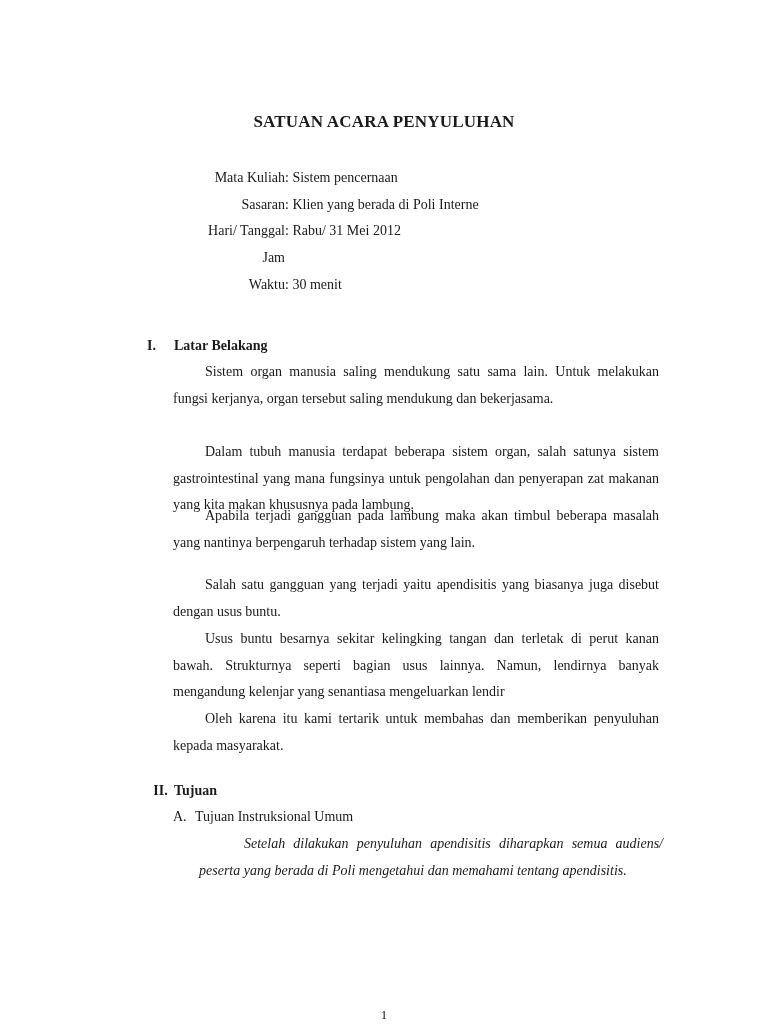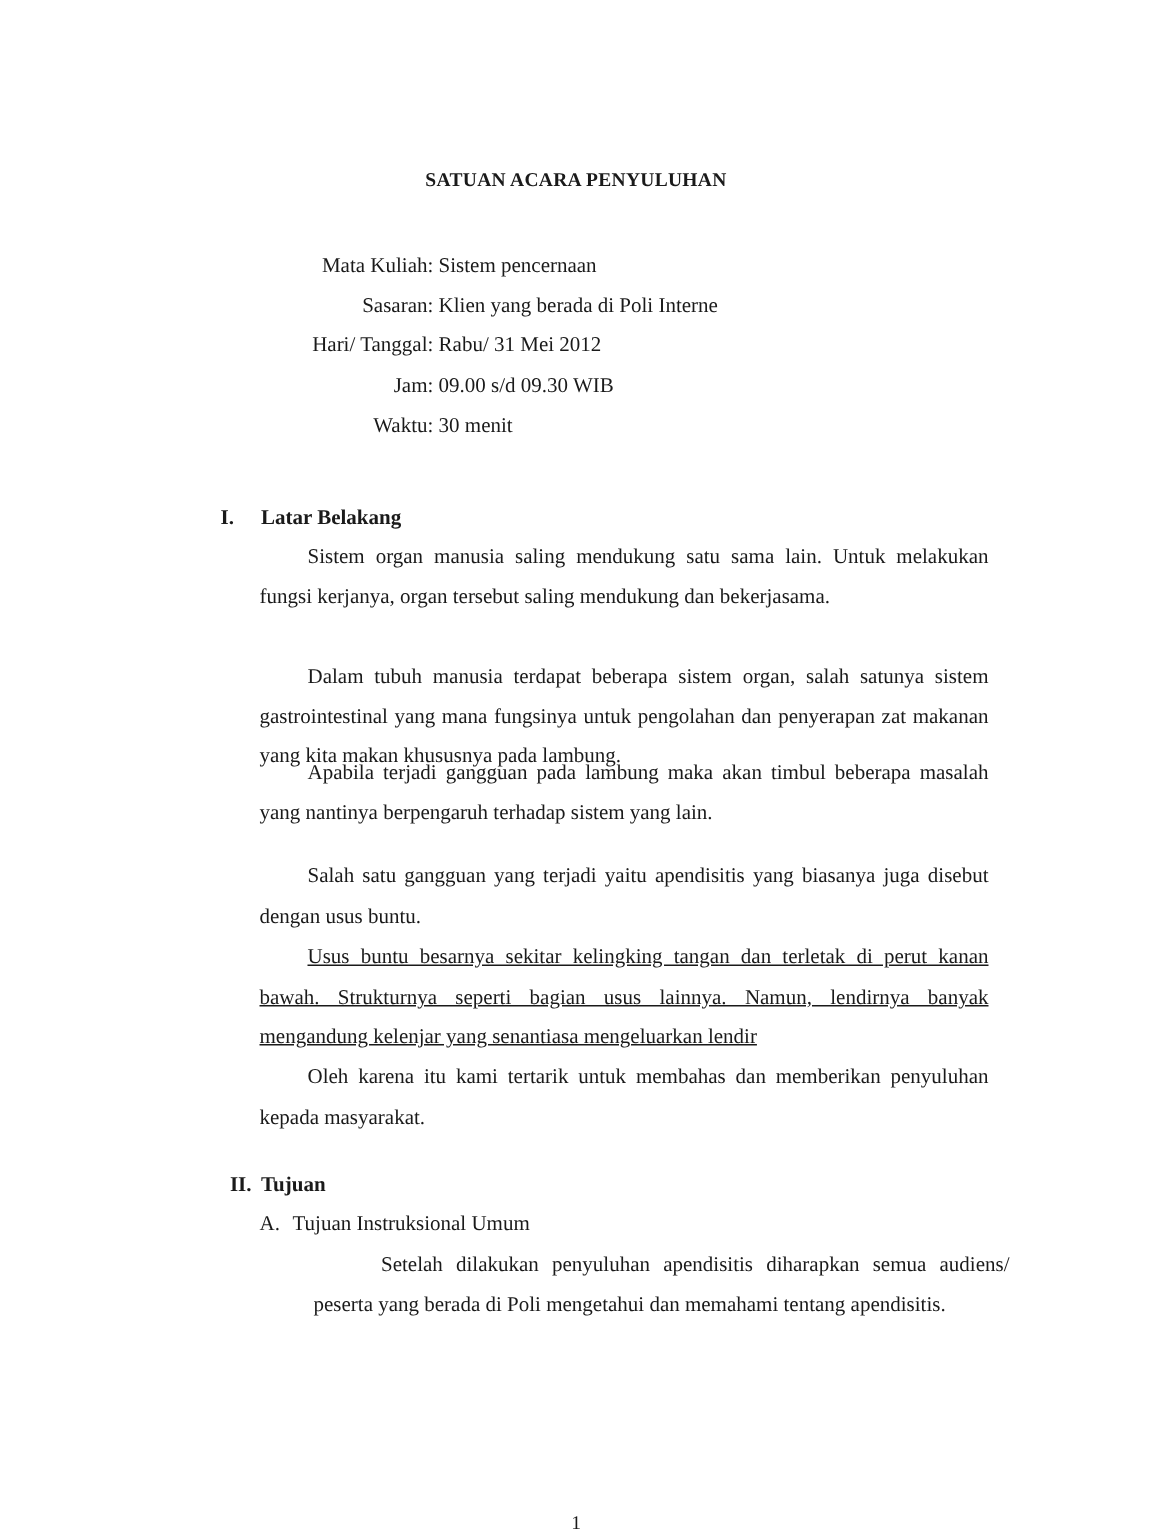--- a/index.html
+++ b/index.html
@@ -2,39 +2,39 @@
 <html><head>
 <meta charset="utf-8">
 <style>
   html, body { margin:0; padding:0; }
   body {
     width:768px; height:1024px; background:#ffffff; position:relative; overflow:hidden;
     font-family:"Liberation Serif", "DejaVu Serif", serif; color:#1a1a1a;
   }
   .title {
     position:absolute; top:112px; left:0; width:768px; text-align:center;
-    font-weight:bold; font-size:13px; letter-spacing:0.2px;
+    font-weight:bold; font-size:17px; letter-spacing:0.2px;
   }
   .meta { position:absolute; left:147px; top:168px;text-align:right; }
   .meta-row { height:26.7px; font-size:14px; display:flex; line-height:20px; }
   .meta-label { width:138px; }
   .meta-value { }
   .section-head {
     position:absolute; left:147px; font-size:14px; font-weight:bold; display:flex;
   }
   .section-head .num { width:27px; }
   .para {
     position:absolute; left:173px; width:486px; font-size:14px; line-height:26.7px;
     text-align:justify; text-indent:32px;
   }
   .sub-head { position:absolute; left:173px; font-size:14px; display:flex; }
   .sub-head .letter { width:22px; }
   .para2 {
-    position:absolute; left:209px; width:464px; font-size:14px; line-height:26.7px;
-    text-align:justify; text-indent:45px;
+    position:absolute; left:199px; width:464px; font-size:14px; line-height:26.7px;
+    text-align:justify; text-indent:45px;font-style:italic;
   }
   .page-num { position:absolute; top:1007px; left:0; width:768px; text-align:center; font-size:13px; }
 </style>
 </head>
 <body>
 
 <div class="title">SATUAN ACARA PENYULUHAN</div>
 
 <div class="meta">
   <div class="meta-row">
@@ -44,38 +44,37 @@
   <div class="meta-row">
     <span class="meta-label">Sasaran</span>
     <span class="meta-value">: Klien yang berada di Poli Interne</span>
   </div>
   <div class="meta-row">
     <span class="meta-label">Hari/ Tanggal</span>
     <span class="meta-value">: Rabu/ 31 Mei 2012</span>
   </div>
   <div class="meta-row">
     <span class="meta-label">Jam</span>
-    <span class="meta-value">: 09.00 s/d 09.30 WIB</span>
   </div>
   <div class="meta-row">
     <span class="meta-label">Waktu</span>
     <span class="meta-value">: 30 menit</span>
   </div>
 </div>
 
 <div class="section-head" style="top:338px;">
   <span class="num">I.</span>
   <span>Latar Belakang</span>
 </div>
 
 <p class="para" style="top:359px; margin:0;">Sistem organ manusia saling mendukung satu sama lain. Untuk melakukan fungsi kerjanya, organ tersebut saling mendukung dan bekerjasama.</p>
 <p class="para" style="top:439px; margin:0;">Dalam tubuh manusia terdapat beberapa sistem organ, salah satunya sistem gastrointestinal yang mana fungsinya untuk pengolahan dan penyerapan zat makanan yang kita makan khususnya pada lambung.</p>
 <p class="para" style="top:503px; margin:0;">Apabila terjadi gangguan pada lambung maka akan timbul beberapa masalah yang nantinya berpengaruh terhadap sistem yang lain.</p>
 <p class="para" style="top:572px; margin:0;">Salah satu gangguan yang terjadi yaitu apendisitis yang biasanya juga disebut dengan usus buntu.</p>
-<p class="para" style="top:626px; margin:0;text-decoration:underline;">Usus buntu besarnya sekitar kelingking tangan dan terletak di perut kanan bawah. Strukturnya seperti bagian usus lainnya. Namun, lendirnya banyak mengandung kelenjar yang senantiasa mengeluarkan lendir</p>
+<p class="para" style="top:626px; margin:0;">Usus buntu besarnya sekitar kelingking tangan dan terletak di perut kanan bawah. Strukturnya seperti bagian usus lainnya. Namun, lendirnya banyak mengandung kelenjar yang senantiasa mengeluarkan lendir</p>
 <p class="para" style="top:706px; margin:0;">Oleh karena itu kami tertarik untuk membahas dan memberikan penyuluhan kepada masyarakat.</p>
 
 <div class="section-head" style="top:783px;text-align:center;">
   <span class="num">II.</span>
   <span>Tujuan</span>
 </div>
 
 <div class="sub-head" style="top:809px;">
   <span class="letter">A.</span>
   <span>Tujuan Instruksional Umum</span>

